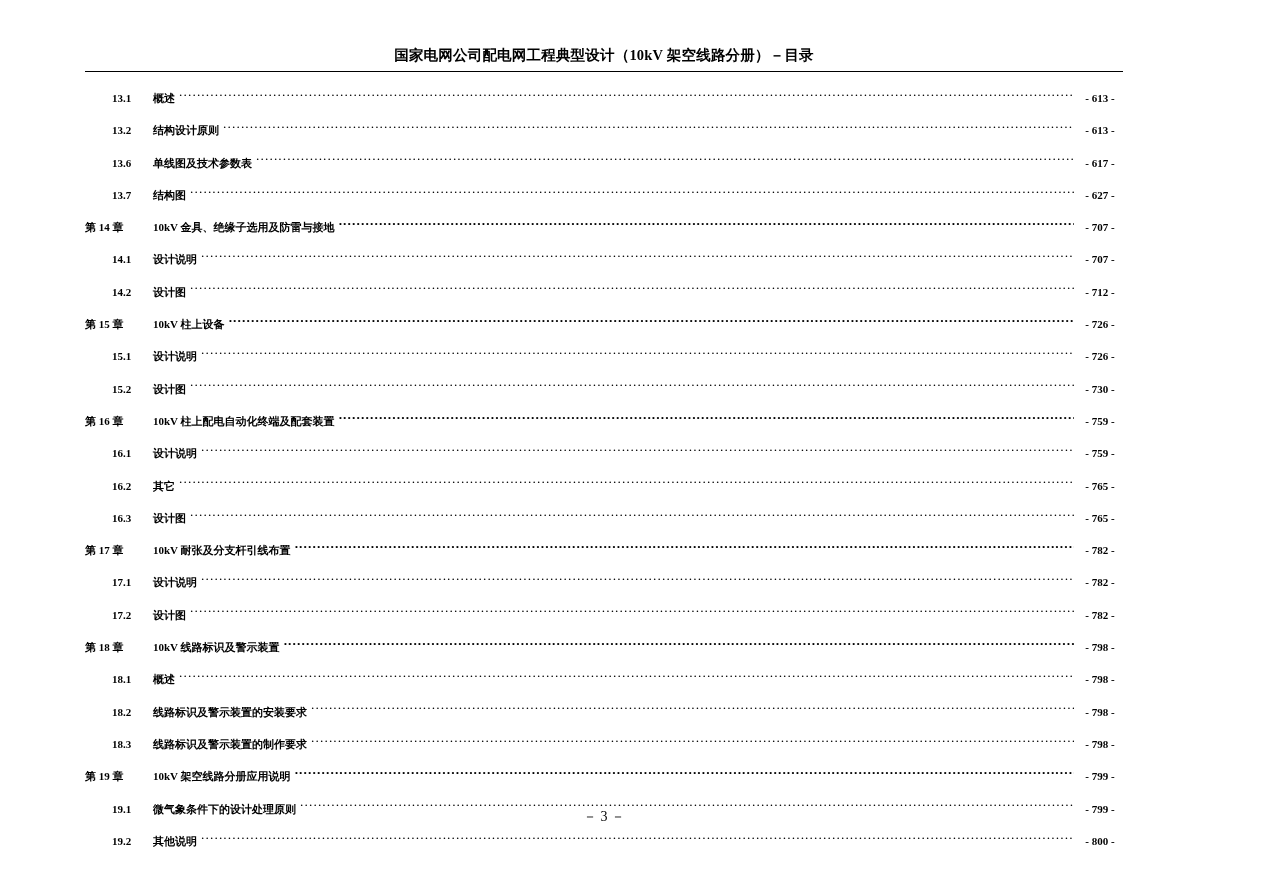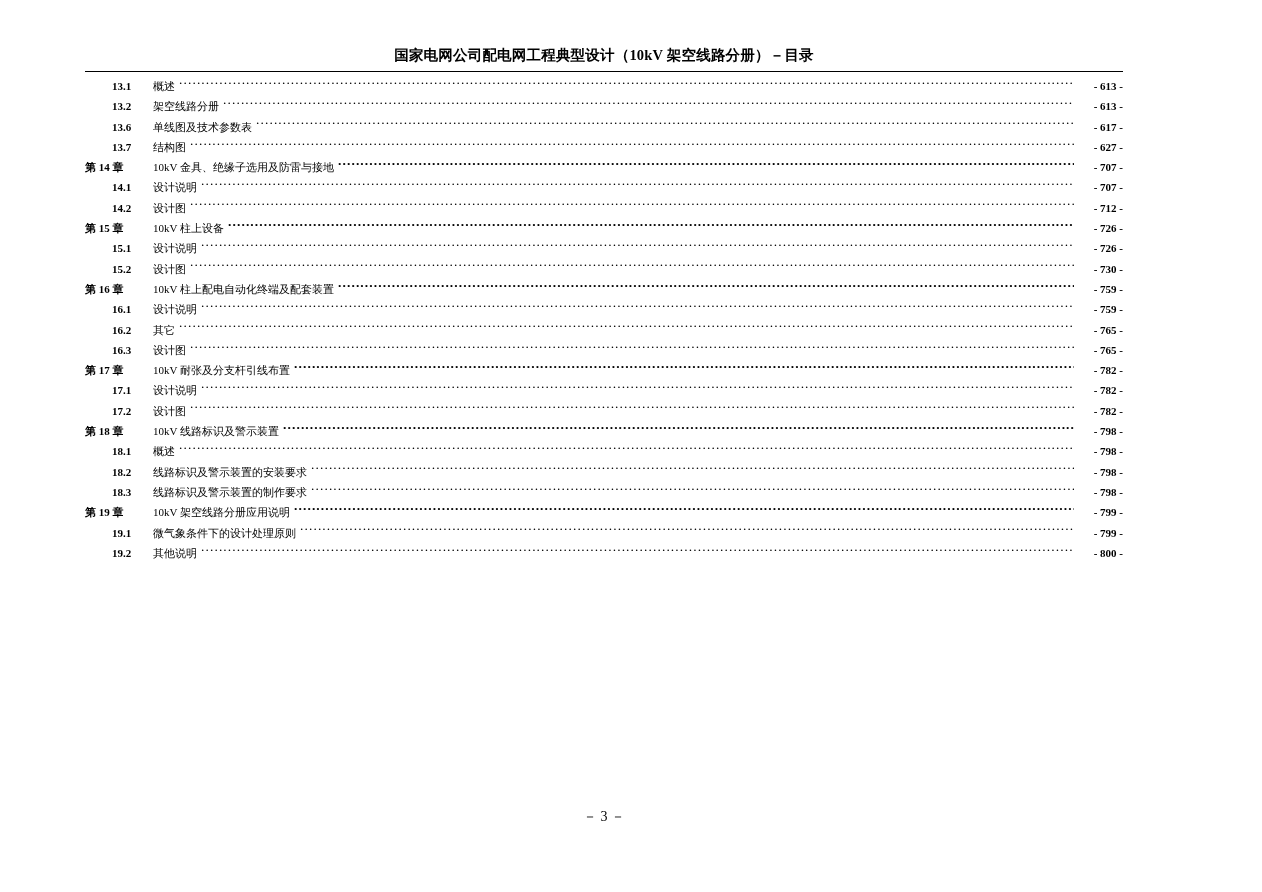--- a/index.html
+++ b/index.html
@@ -63,22 +63,23 @@
     flex: 0 0 auto;
   }
   .level1 .num {
     min-width: 68px;
   }
   .level2 .num {
     min-width: 41px;
   }
   .title {
     flex: 0 0 auto;
-    font-weight: normal;
+    font-weight: bold;
     padding-right: 3px;
+    margin-top: 12px;
   }
   .dots {
     flex: 1 1 auto;
     overflow: hidden;
     height: 14px;
     position: relative;
     margin: 0 1px;
   }
   .dots::before {
     content: "......................................................................................................................................................................................................................................................................................................................................................................................................................................";
@@ -86,21 +87,21 @@
     left: 0;
     bottom: 0px;
     font-size: 13.5px;
     letter-spacing: 1.1px;
     color: #000;
     white-space: nowrap;
   }
   .page-num {
     flex: 0 0 auto;
     font-weight: bold;
-    text-align: right;
+    text-align: center;
     min-width: 46px;
     padding-left: 2px;
   }
   .footer {
     position: absolute;
     left: 0;
     right: 0;
     top: 808px;
     text-align: center;
     font-size: 14px;
@@ -116,21 +117,21 @@
 
   <div class="toc" id="toc-list">
       <div class="toc-row level2">
         <span class="num">13.1</span>
         <span class="title">概述</span>
         <span class="dots"></span>
         <span class="page-num">- 613 -</span>
       </div>
       <div class="toc-row level2">
         <span class="num">13.2</span>
-        <span class="title">架空线路分册</span>
+        <span class="title">结构设计原则</span>
         <span class="dots"></span>
         <span class="page-num">- 613 -</span>
       </div>
       <div class="toc-row level2">
         <span class="num">13.6</span>
         <span class="title">单线图及技术参数表</span>
         <span class="dots"></span>
         <span class="page-num">- 617 -</span>
       </div>
       <div class="toc-row level2">

